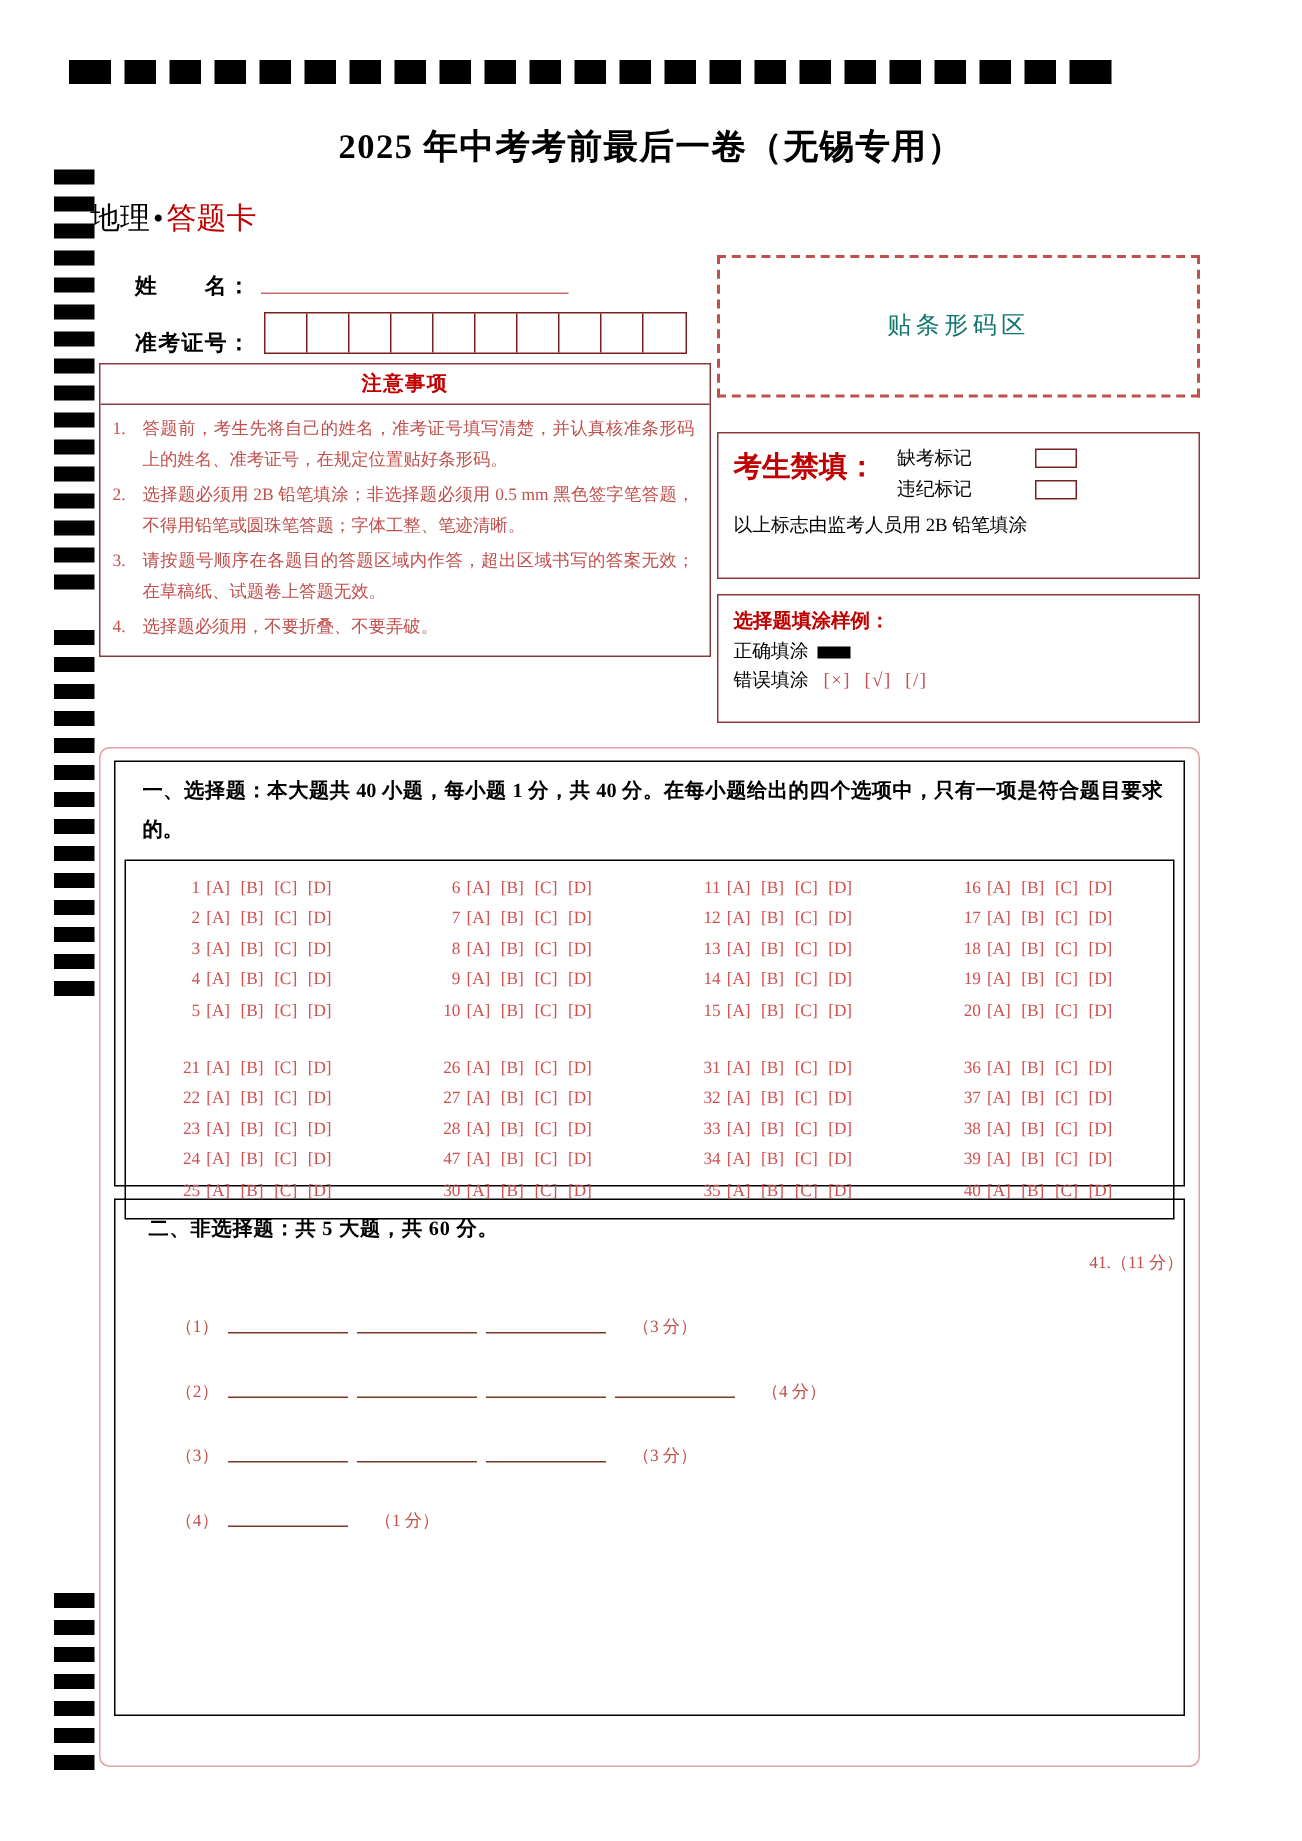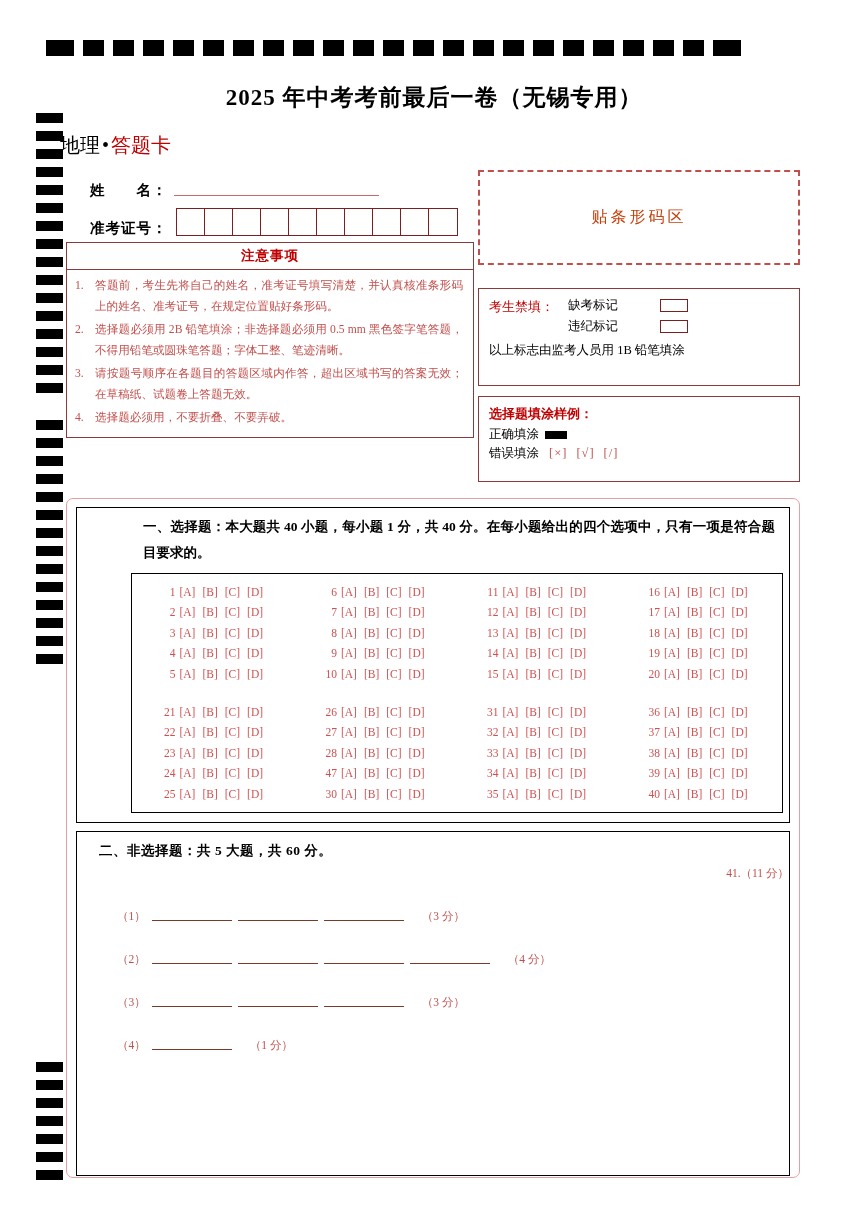--- a/index.html
+++ b/index.html
@@ -123,21 +123,21 @@
     width: 322px;
     height: 95px;
     border: 2px dashed #c0504d;
     display: flex;
     align-items: center;
     justify-content: center;
     box-sizing: border-box;
   }
   .barcode-box span {
     font-size: 16px;
-    color: #c2410c;
+    color: #0f766e;
     letter-spacing: 3px;
     font-weight: 500;
   }
 
   
   .notice {
     position: absolute;
     left: 6px;
     top: 222px;
     width: 408px;
@@ -178,22 +178,22 @@
     box-sizing: border-box;
     padding: 8px 10px;
   }
   #forbid-box { top: 268px; height: 98px; }
   #sample-box { top: 376px; height: 86px; }
 
   .forbid-grid {
     display: flex;
   }
   .forbid-title {
-    font-size: 13px;
-    font-weight: normal;
+    font-size: 19px;
+    font-weight: bold;
     color: #c00000;
     white-space: nowrap;
     padding-top: 1px;
   }
   .forbid-rows { margin-left: 14px; }
   .forbid-row {
     display: flex;
     align-items: center;
     margin-bottom: 4px;
   }
@@ -253,21 +253,21 @@
   }
   #panel-main { top: 478px; height: 680px; }
 
   .blackbox {
     border: 1.5px solid #000;
     box-sizing: border-box;
     margin: 8px 9px;
   }
 
   
-  #choice-box { height: 316px; padding-left: 48px; }
+  #choice-box { height: 284px; }
   .sec-head {
     font-size: 13.5px;
     font-weight: bold;
     color: #000;
     line-height: 1.95;
     padding: 6px 14px 4px 18px;
     text-align: justify;
   }
   .choice-inner {
     border-top: 1.2px solid #000;
@@ -478,21 +478,21 @@
             <span class="lbl">缺考标记</span>
             <span class="mk"></span>
           </div>
           <div class="forbid-row">
             <span class="lbl">违纪标记</span>
             <span class="mk"></span>
           </div>
         </div>
     </div>
     <div class="forbid-note">
-      <span>以上标志由监考人员用 1B 铅笔填涂</span>
+      <span>以上标志由监考人员用 2B 铅笔填涂</span>
     </div>
   </div>
 
   <div class="rbox" id="sample-box">
     <div class="sample-title">选择题填涂样例：</div>
     <div class="sample-row">
       <span>正确填涂</span>
       <span class="sw"></span>
     </div>
     <div class="sample-row">

